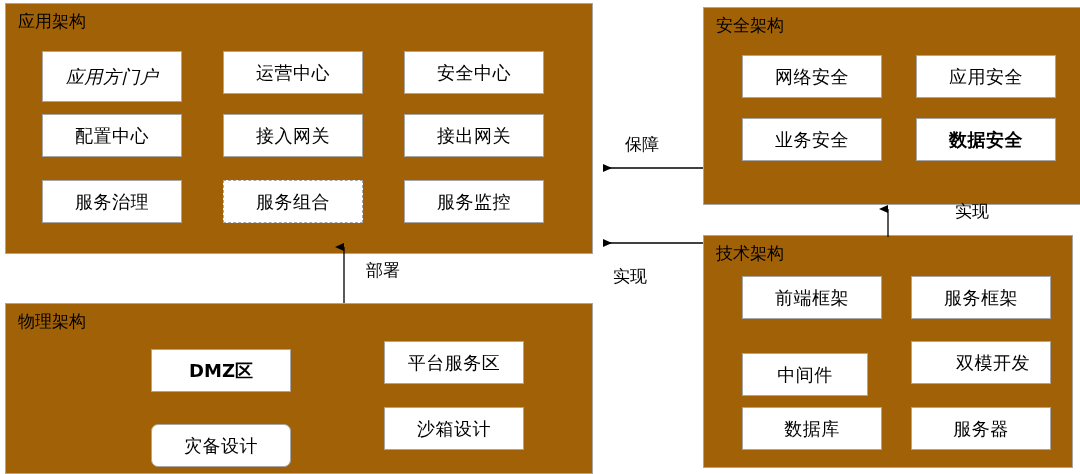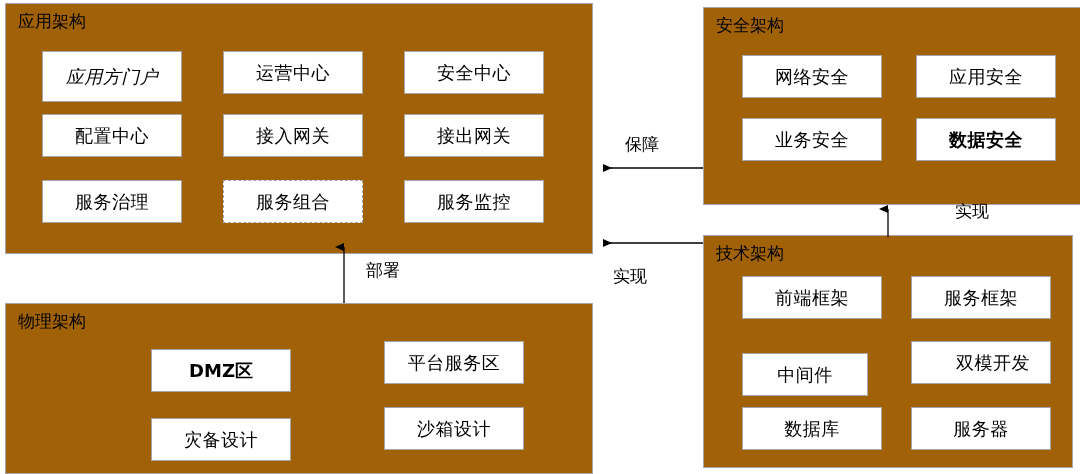--- a/index.html
+++ b/index.html
@@ -92,21 +92,21 @@
     <div class="node dashed" style="left:217px; top:176px; width:140px; height:43px;">服务组合</div>
     <div class="node" style="left:398px; top:176px; width:140px; height:43px;">服务监控</div>
   </div>
 
   <div class="panel" style="left:5px; top:303px; width:588px; height:171px;">
     <div class="panel-title">物理架构</div>
 
     <div class="node latin" style="left:145px; top:37px; width:140px; height:43px;">DMZ区</div>
     <div class="node" style="left:378px; top:37px; width:140px; height:43px;">平台服务区</div>
 
-    <div class="node" style="left:145px; top:114px; width:140px; height:43px;">灾备设计</div>
+    <div class="node" style="left:145px; top:120px; width:140px; height:43px;border-radius:7px;">灾备设计</div>
     <div class="node" style="left:378px; top:103px; width:140px; height:43px;">沙箱设计</div>
   </div>
 
   <div class="panel" style="left:703px; top:7px; width:398px; height:198px;">
     <div class="panel-title">安全架构</div>
 
     <div class="node" style="left:38px; top:47px; width:140px; height:43px;">网络安全</div>
     <div class="node" style="left:212px; top:47px; width:140px; height:43px;">应用安全</div>
 
     <div class="node" style="left:38px; top:110px; width:140px; height:43px;">业务安全</div>

